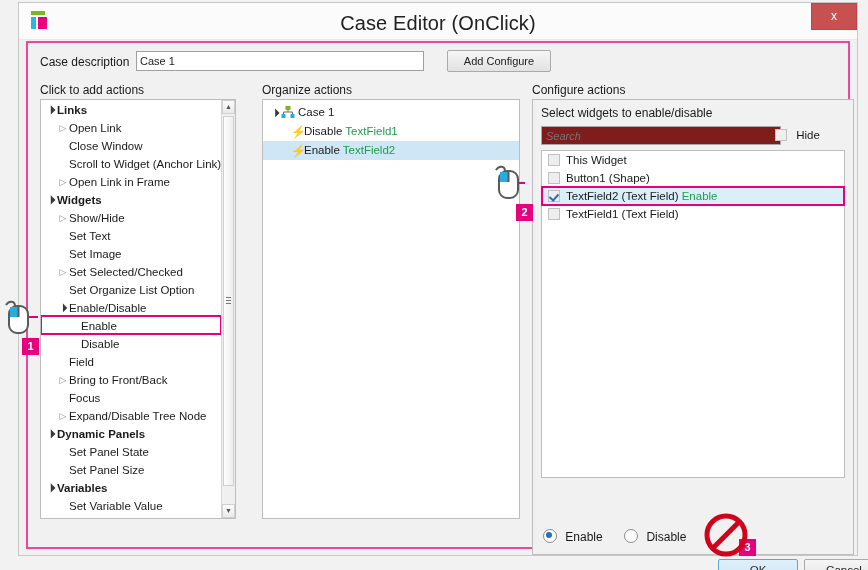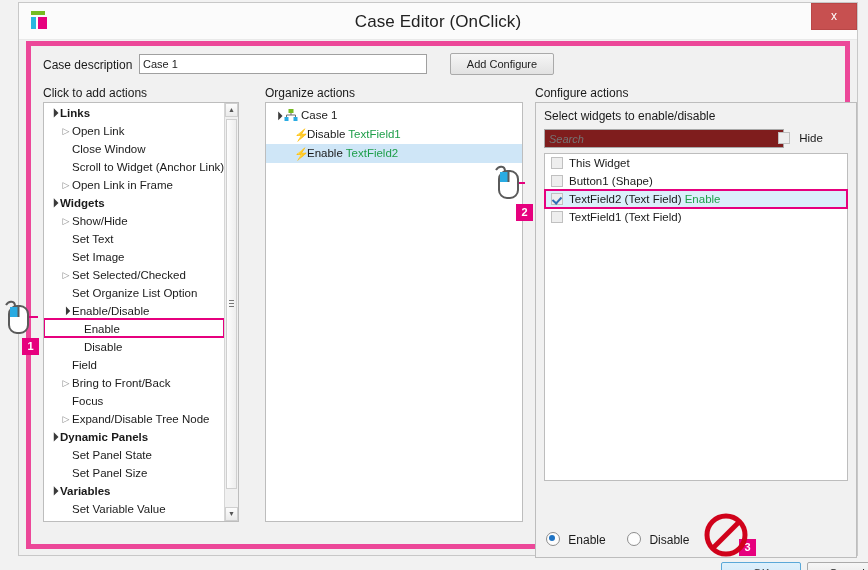--- a/index.html
+++ b/index.html
@@ -15,30 +15,30 @@
     position:absolute;left:18px;top:2px;width:840px;height:554px;
     background:#f1f1f1;border:1px solid #c8c8c8;box-sizing:border-box;
   }
   #titlebar{
     position:relative;height:36px;background:#fbfbfb;
     border-bottom:1px solid #e9e9e9;
   }
   #app-icon{position:absolute;left:11px;top:8px;width:22px;height:20px;}
   #title-text{
     position:absolute;left:0;right:0;top:9px;text-align:center;
-    font-size:17px;color:#222;letter-spacing:.1px;
+    font-size:20px;color:#222;letter-spacing:.1px;
   }
   #close-btn{
     position:absolute;right:0px;top:0px;width:46px;height:27px;
     background:#c75050;border:1px solid #b94747;box-sizing:border-box;
     color:#fff;font-size:12px;line-height:25px;text-align:center;cursor:pointer;
   }
   
   #content{position:absolute;left:7px;top:38px;right:7px;bottom:6px;
-    background:#f1f1f1;border:5px solid #ec4899;box-sizing:border-box;padding-left:37px;}
+    background:#f1f1f1;border:2px solid #ec4899;box-sizing:border-box;padding-left:37px;}
   
   #case-row{position:absolute;left:12px;top:8px;height:22px;}
   #case-label{position:absolute;left:0;top:4px;font-size:12px;color:#1a1a1a;white-space:nowrap;}
   #case-input{
     position:absolute;left:96px;top:0;width:288px;height:20px;
     border:1px solid #a0a0a0;background:#fff;box-sizing:border-box;
     font-family:"Liberation Sans",sans-serif;font-size:11px;color:#222;
     padding:0 3px;line-height:18px;
   }
   #add-cond-btn{

